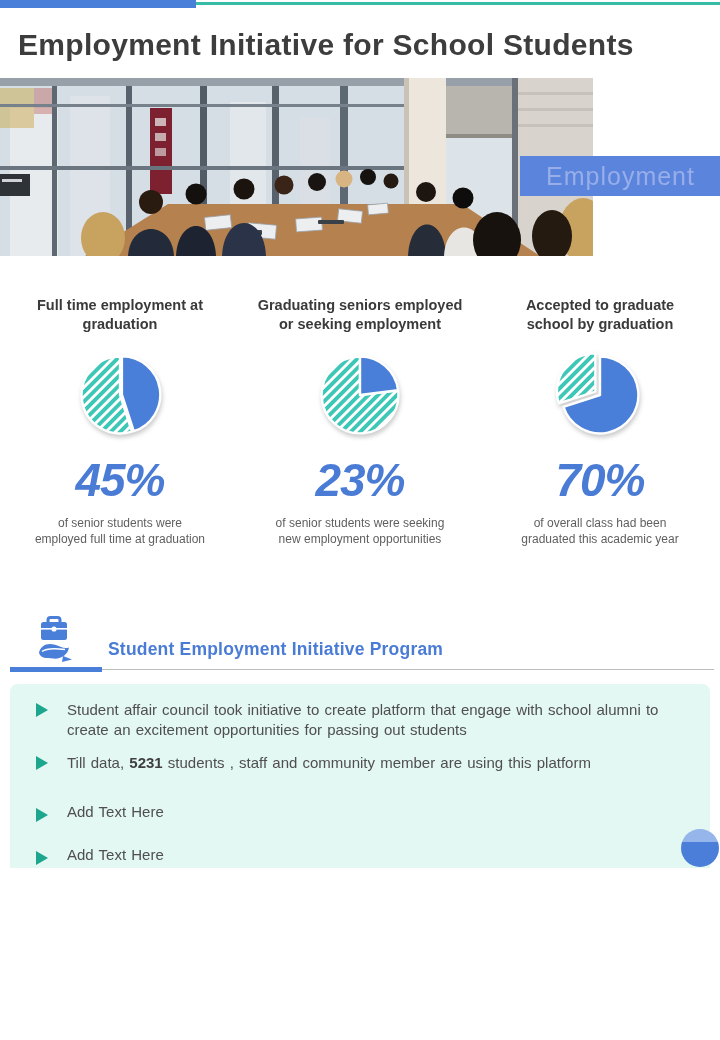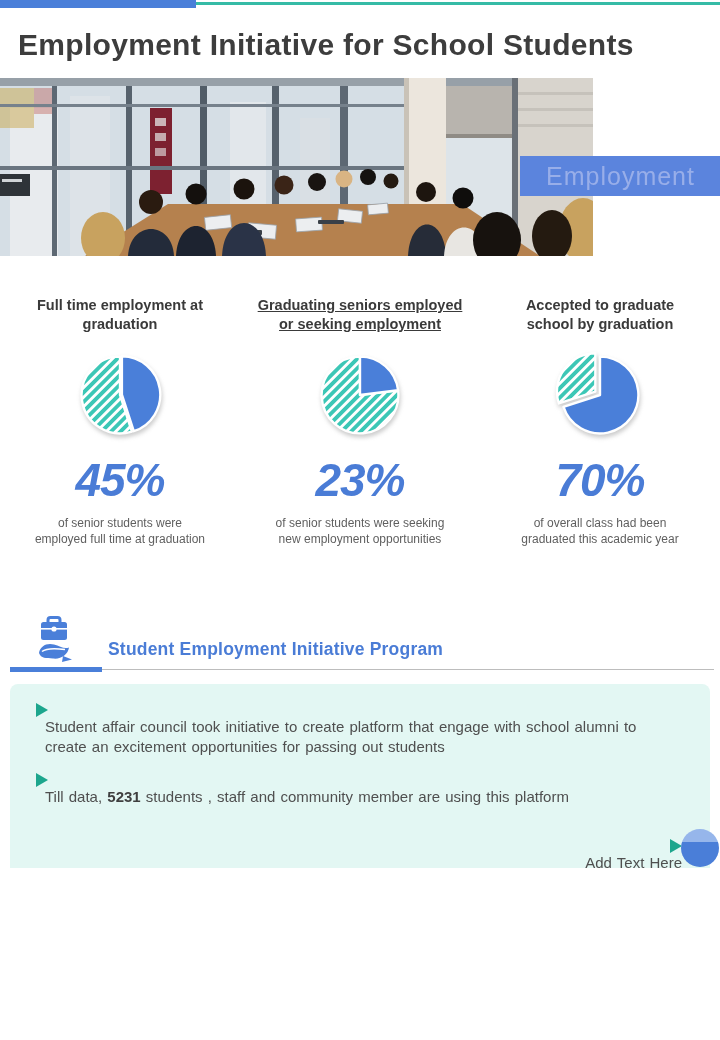--- a/index.html
+++ b/index.html
@@ -19,40 +19,40 @@
   .photo-wrap{position:relative;margin-top:16px;height:178px;}
   .photo{position:absolute;left:0;top:0;display:block;}
   .photo-label{position:absolute;left:512px;top:78px;width:201px;height:40px;background:#5b84dd;
                color:#98aee9;font-size:25px;font-weight:400;letter-spacing:1px;
                display:flex;align-items:center;justify-content:center;margin-left:8px;}
 
   
   .stats{display:flex;margin-top:40px;}
   .stat{flex:1;text-align:center;}
   .stat h3{font-size:14.5px;font-weight:bold;color:#3a3a3a;line-height:1.32;margin:0 auto;}
-  .stat.c1 h3{max-width:172px;} .stat.c2 h3{max-width:222px;text-decoration:underline;} .stat.c3 h3{max-width:185px;}
+  .stat.c1 h3{max-width:172px;} .stat.c2 h3{max-width:222px;} .stat.c3 h3{max-width:185px;}
   svg.pie{width:96px;height:96px;margin:13px auto 0;display:block;overflow:visible;
           filter:drop-shadow(1px 3px 2px rgba(110,110,110,.35));}
   .pct{font-size:46px;font-weight:bold;color:#4a7cd6;margin-top:10px;letter-spacing:-1px;font-style:italic;}
   .cap{font-size:12px;color:#5f5f5f;line-height:1.32;margin:9px auto 4px;}
   .stat.c1 .cap{max-width:178px;} .stat.c2 .cap{max-width:182px;} .stat.c3 .cap{max-width:158px;}
 
   
   .program{margin-top:64px;padding:0 10px;}
   .program-head{position:relative;height:46px;}
   .program-icon{position:absolute;left:26px;bottom:0;}
   .program-head h2{position:absolute;left:98px;bottom:2px;margin:0;font-size:17.5px;
                    font-weight:bold;color:#4a7cd6;letter-spacing:.2px;}
   .rule{position:relative;height:6px;margin-top:5px;}
   .rule-blue{position:absolute;left:0;top:0;width:92px;height:5px;background:#4a7fd9;}
   .rule-gray{position:absolute;left:92px;top:2px;right:-4px;height:1px;background:#bdbdbd;}
 
   .panel{margin-top:11px;background:#e3f7f3;border-radius:8px;padding:16px 28px 4px 16px;height:241px;box-sizing:border-box;}
   .panel ul{list-style:none;margin:0;padding:0;}
-  .panel li{display:flex;align-items:flex-start;flex-direction:column;}
+  .panel li{display:flex;align-items:flex-start;}
   .panel li.b1{margin-bottom:13px;} .panel li.b2{margin-bottom:28px;}
   .panel li.badd{margin-bottom:23px;align-items:flex-end;}
   .tri{width:0;height:0;border-left:12px solid #1ca68d;border-top:7px solid transparent;
        border-bottom:7px solid transparent;margin:3px 0 0 10px;flex-shrink:0;}
   .panel li p{margin:0 0 0 19px;font-size:15px;color:#4f4f4f;line-height:1.35;word-spacing:1px;flex:1;}
   .panel li p b{color:#3f3f3f;}
 
   .slide-footer{margin-top:6px;text-align:center;font-size:12.5px;color:#6b6b6b;}
 
   .corner-circle{position:absolute;right:1px;bottom:1px;width:38px;height:38px;border-radius:50%;

